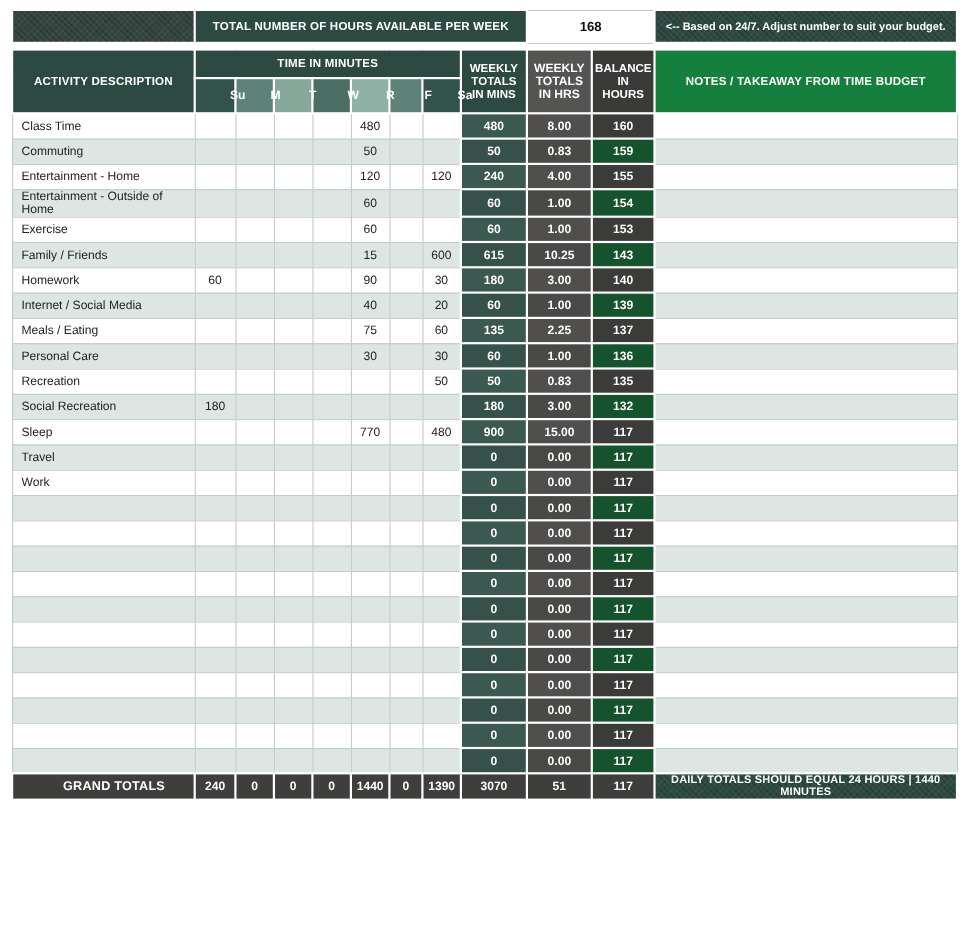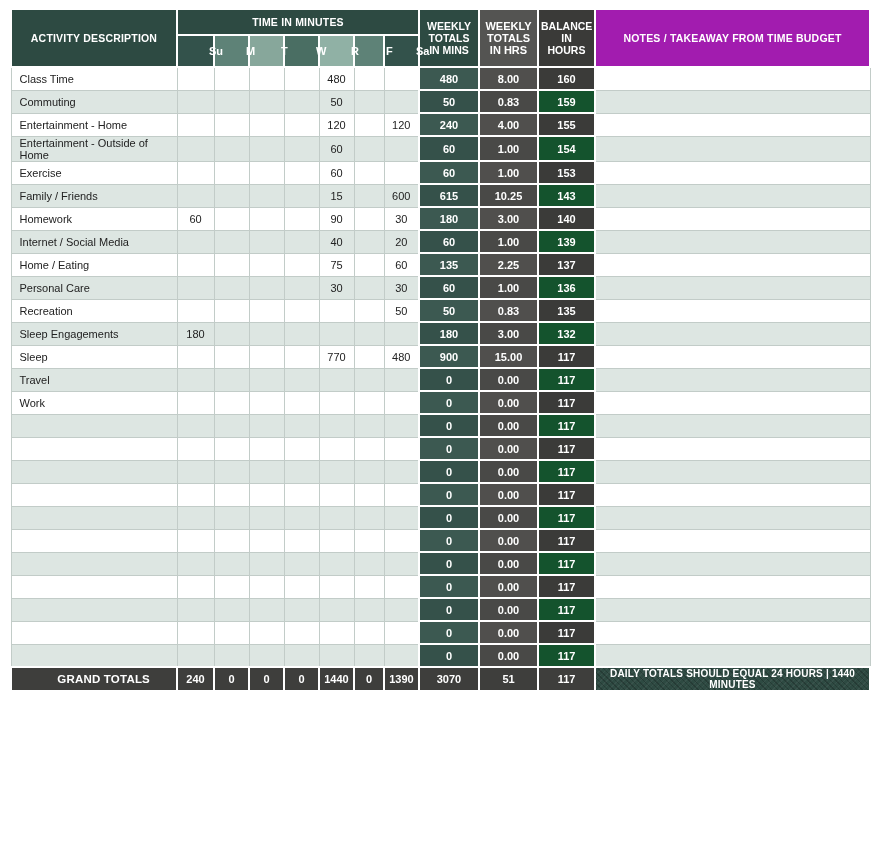--- a/index.html
+++ b/index.html
@@ -45,21 +45,21 @@
   .tb-note { color:#fff; font-weight:bold; font-size:10px; text-align:center; }
 
   
   thead th { border:2px solid #ffffff; color:#fff; font-weight:bold; padding:2px;margin-left:48px; }
   .th-activity { background:#2d4a42; font-size:10.5px; letter-spacing:0.2px; }
   .th-tim      { background:#2d4a42; font-size:10.5px; height:26px; letter-spacing:0.2px; }
   .th-day      { font-size:11px; height:32px;padding-left:31px; }
   .th-mins     { background:#2d4a42; font-size:10.5px; }
   .th-hrs      { background:#545452; font-size:11px; }
   .th-bal      { background:#3a3a38; font-size:10.5px; }
-  .th-notes    { background:#a21caf; font-size:10.5px; letter-spacing:0.2px; }
+  .th-notes    { background:#15803d; font-size:10.5px; letter-spacing:0.2px; }
 
   
   tbody td { height:23px; font-size:11px; padding:0 4px; }
   .c-light { background:#ffffff; border:1px solid #c2ccc8; }
   tr.alt .c-light { background:#dde6e2; }
   .c-activity { text-align:left; padding-left:8px; color:#222; }
   .c-day { text-align:center; color:#222; }
   .c-notes { text-align:left; }
   .c-dark { border:2px solid #ffffff; color:#fff; font-weight:bold; text-align:center; }
   .c-mins { background:#3c5951; } tr.alt .c-mins { background:#35514a; }
@@ -73,20 +73,36 @@
     font-size:11px; text-align:center; padding:0 4px;
   }
   .gt-label { text-align:right; padding-right:26px; font-size:11.5px; letter-spacing:0.2px; }
   .gt-note  { font-size:10px; letter-spacing:0.2px; }
 </style>
 </head>
 <body>
 
 <div class="page">
 
+  <table class="topbar">
+    <colgroup>
+      <col style="width:166px">
+        <col style="width:302px">
+        <col style="width:116px">
+        <col style="width:275px">
+    </colgroup>
+    <tbody>
+        <tr>
+      <td class="striped"></td>
+      <td class="tb-label">TOTAL NUMBER OF HOURS AVAILABLE PER WEEK</td>
+      <td class="tb-value">168</td>
+      <td class="tb-note striped-teal">&lt;-- Based on 24/7.  Adjust number to suit your budget.</td>
+    </tr>
+  </tbody>
+    </table>
 
   <table class="main">
     <colgroup>
       <col style="width:166px">
       <col style="width:37px">
         <col style="width:35px">
         <col style="width:35px">
         <col style="width:35px">
       <col style="width:35px">
         <col style="width:30px">
@@ -222,21 +238,21 @@
           <td class="c-light c-day"></td>
           <td class="c-light c-day">40</td>
           <td class="c-light c-day"></td>
           <td class="c-light c-day">20</td>
           <td class="c-dark c-mins">60</td>
           <td class="c-dark c-hrs">1.00</td>
           <td class="c-dark c-bal">139</td>
           <td class="c-light c-notes"></td>
         </tr>
         <tr>
-          <td class="c-light c-activity">Home / Eating</td>
+          <td class="c-light c-activity">Meals / Eating</td>
           <td class="c-light c-day"></td>
           <td class="c-light c-day"></td>
           <td class="c-light c-day"></td>
           <td class="c-light c-day"></td>
           <td class="c-light c-day">75</td>
           <td class="c-light c-day"></td>
           <td class="c-light c-day">60</td>
           <td class="c-dark c-mins">135</td>
           <td class="c-dark c-hrs">2.25</td>
           <td class="c-dark c-bal">137</td>
@@ -264,21 +280,21 @@
           <td class="c-light c-day"></td>
           <td class="c-light c-day"></td>
           <td class="c-light c-day"></td>
           <td class="c-light c-day">50</td>
           <td class="c-dark c-mins">50</td>
           <td class="c-dark c-hrs">0.83</td>
           <td class="c-dark c-bal">135</td>
           <td class="c-light c-notes"></td>
         </tr>
         <tr class="alt">
-          <td class="c-light c-activity">Sleep Engagements</td>
+          <td class="c-light c-activity">Social Recreation</td>
           <td class="c-light c-day">180</td>
           <td class="c-light c-day"></td>
           <td class="c-light c-day"></td>
           <td class="c-light c-day"></td>
           <td class="c-light c-day"></td>
           <td class="c-light c-day"></td>
           <td class="c-light c-day"></td>
           <td class="c-dark c-mins">180</td>
           <td class="c-dark c-hrs">3.00</td>
           <td class="c-dark c-bal">132</td>

